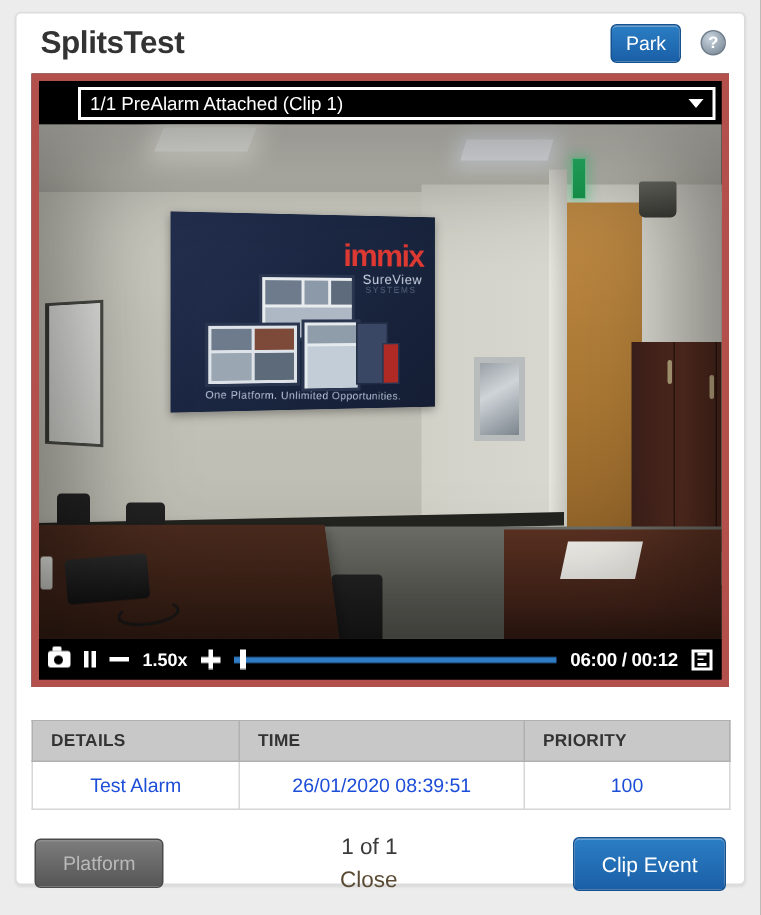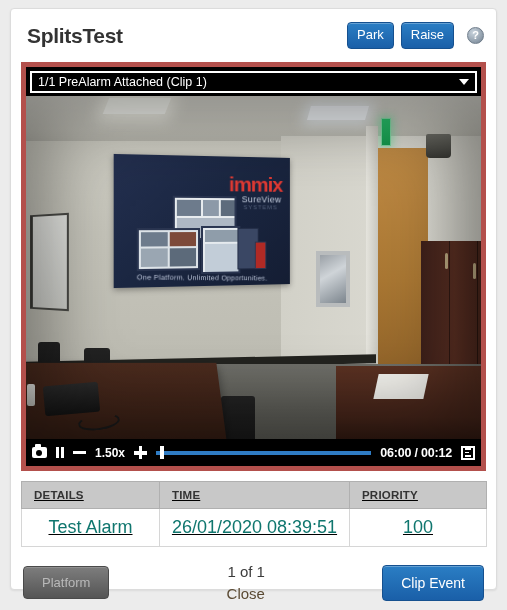--- a/index.html
+++ b/index.html
@@ -20,21 +20,21 @@
     background: #ffffff;
     border: 1px solid #dcdcdc;
     border-radius: 4px;
     box-shadow: 0 1px 2px rgba(0,0,0,0.08);
     padding: 0 10px 12px 10px;
     height: 582px;
     position: relative;
   }
   
   .header {
-    height: 53px;
+    height: 40px;
     display: flex;
     align-items: center;
     padding: 0 2px 0 6px;
   }
   .title {
     font-size: 21px;
     font-weight: bold;
     color: #333333;
     letter-spacing: -0.3px;
     flex: 1;
@@ -65,20 +65,21 @@
   
   .video-frame {
     border: 5px solid #b3504c;
     background: #000000;
     padding: 0;
     position: relative;
   }
   .select-wrap {
     background: #000000;
     padding: 4px 4px 3px 4px;
+    margin-left: 22px;
   }
   .select-box {
     border: 2px solid #ffffff;
     background: #000000;
     height: 22px;
     display: flex;
     align-items: center;
     padding: 0 6px;
     cursor: pointer;
   }
@@ -286,28 +287,28 @@
   .ic-list {
     width:14px; height:14px; border:2px solid #ffffff;
     display:flex; flex-direction:column; justify-content:center; gap:2px; padding:0 2px;
     cursor:pointer;
   }
   .ic-list i { height:1.5px; background:#ffffff; display:block; }
   .ic-list i:nth-child(1){ width:100%; }
   .ic-list i:nth-child(2){ width:65%; }
   .ic-list i:nth-child(3){ width:100%; }
   
-  .tbl { width:100%; border-collapse: collapse; margin-top: 10px; table-layout: fixed; text-decoration: underline; }
+  .tbl { width:100%; border-collapse: collapse; margin-top: 22px; table-layout: fixed; }
   .tbl th {
     background:#c8c8c8; color:#333333; font-size:11.5px; font-weight:bold;
     text-align:left; padding:7px 0 7px 12px; border:1px solid #b0b0b0;
     letter-spacing:0.2px;
   }
   .tbl td {
-    background:#ffffff; color:#0f766e; font-size:18px; text-align:center;
+    background:#ffffff; color:#1d4ed8; font-size:13px; text-align:center;
     padding:8px 0; border:1px solid #d6d6d6;
   }
   .col-a { width:138px; } .col-b { width:190px; } .col-c { width:137px; }
   
   .footer {
     display:flex; align-items:center; justify-content:space-between;
     margin-top: 14px; padding: 0 2px;
   }
   .btn-prev {
     background: linear-gradient(to bottom, #7d7d7d 0%, #555555 100%);
@@ -334,21 +335,20 @@
 </head>
 <body>
 
 <div class="page">
   <div class="panel">
 
     <div class="header">
       <div class="title">SplitsTest</div>
       <div class="hdr-actions">
         <button class="btn-blue">Park</button>
-        <button class="btn-blue">Raise</button>
         <div class="help-icon">?</div>
       </div>
     </div>
 
     <div class="video-frame">
 
       <div class="select-wrap">
         <div class="select-box">
           <span class="select-label">1/1 PreAlarm Attached (Clip 1)</span>
           <span class="select-arrow"></span>

